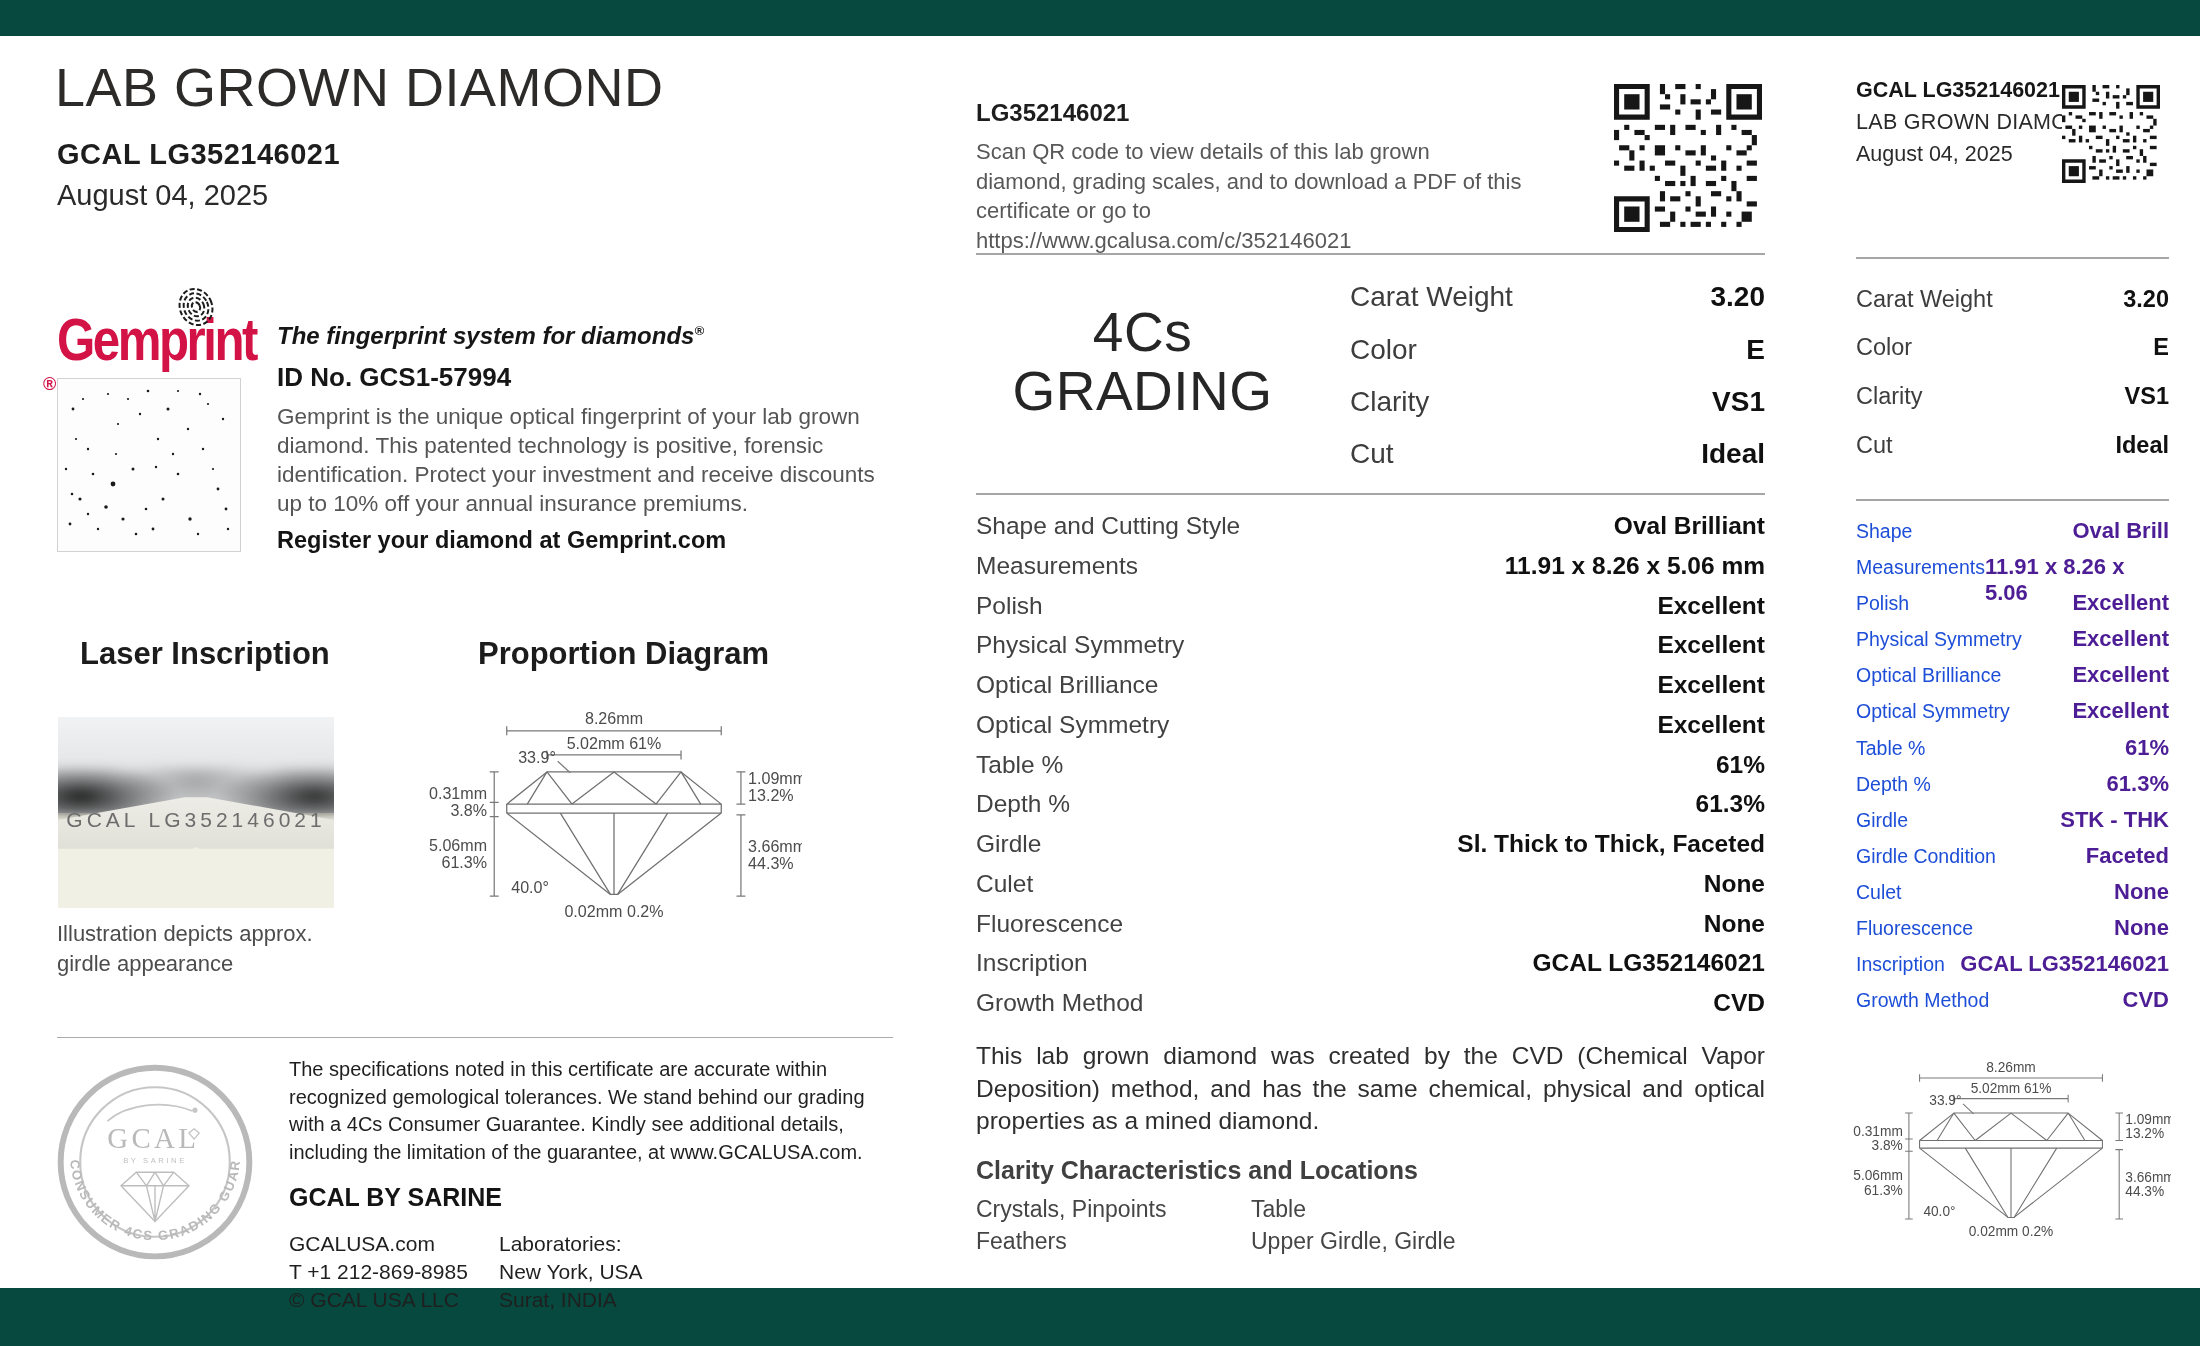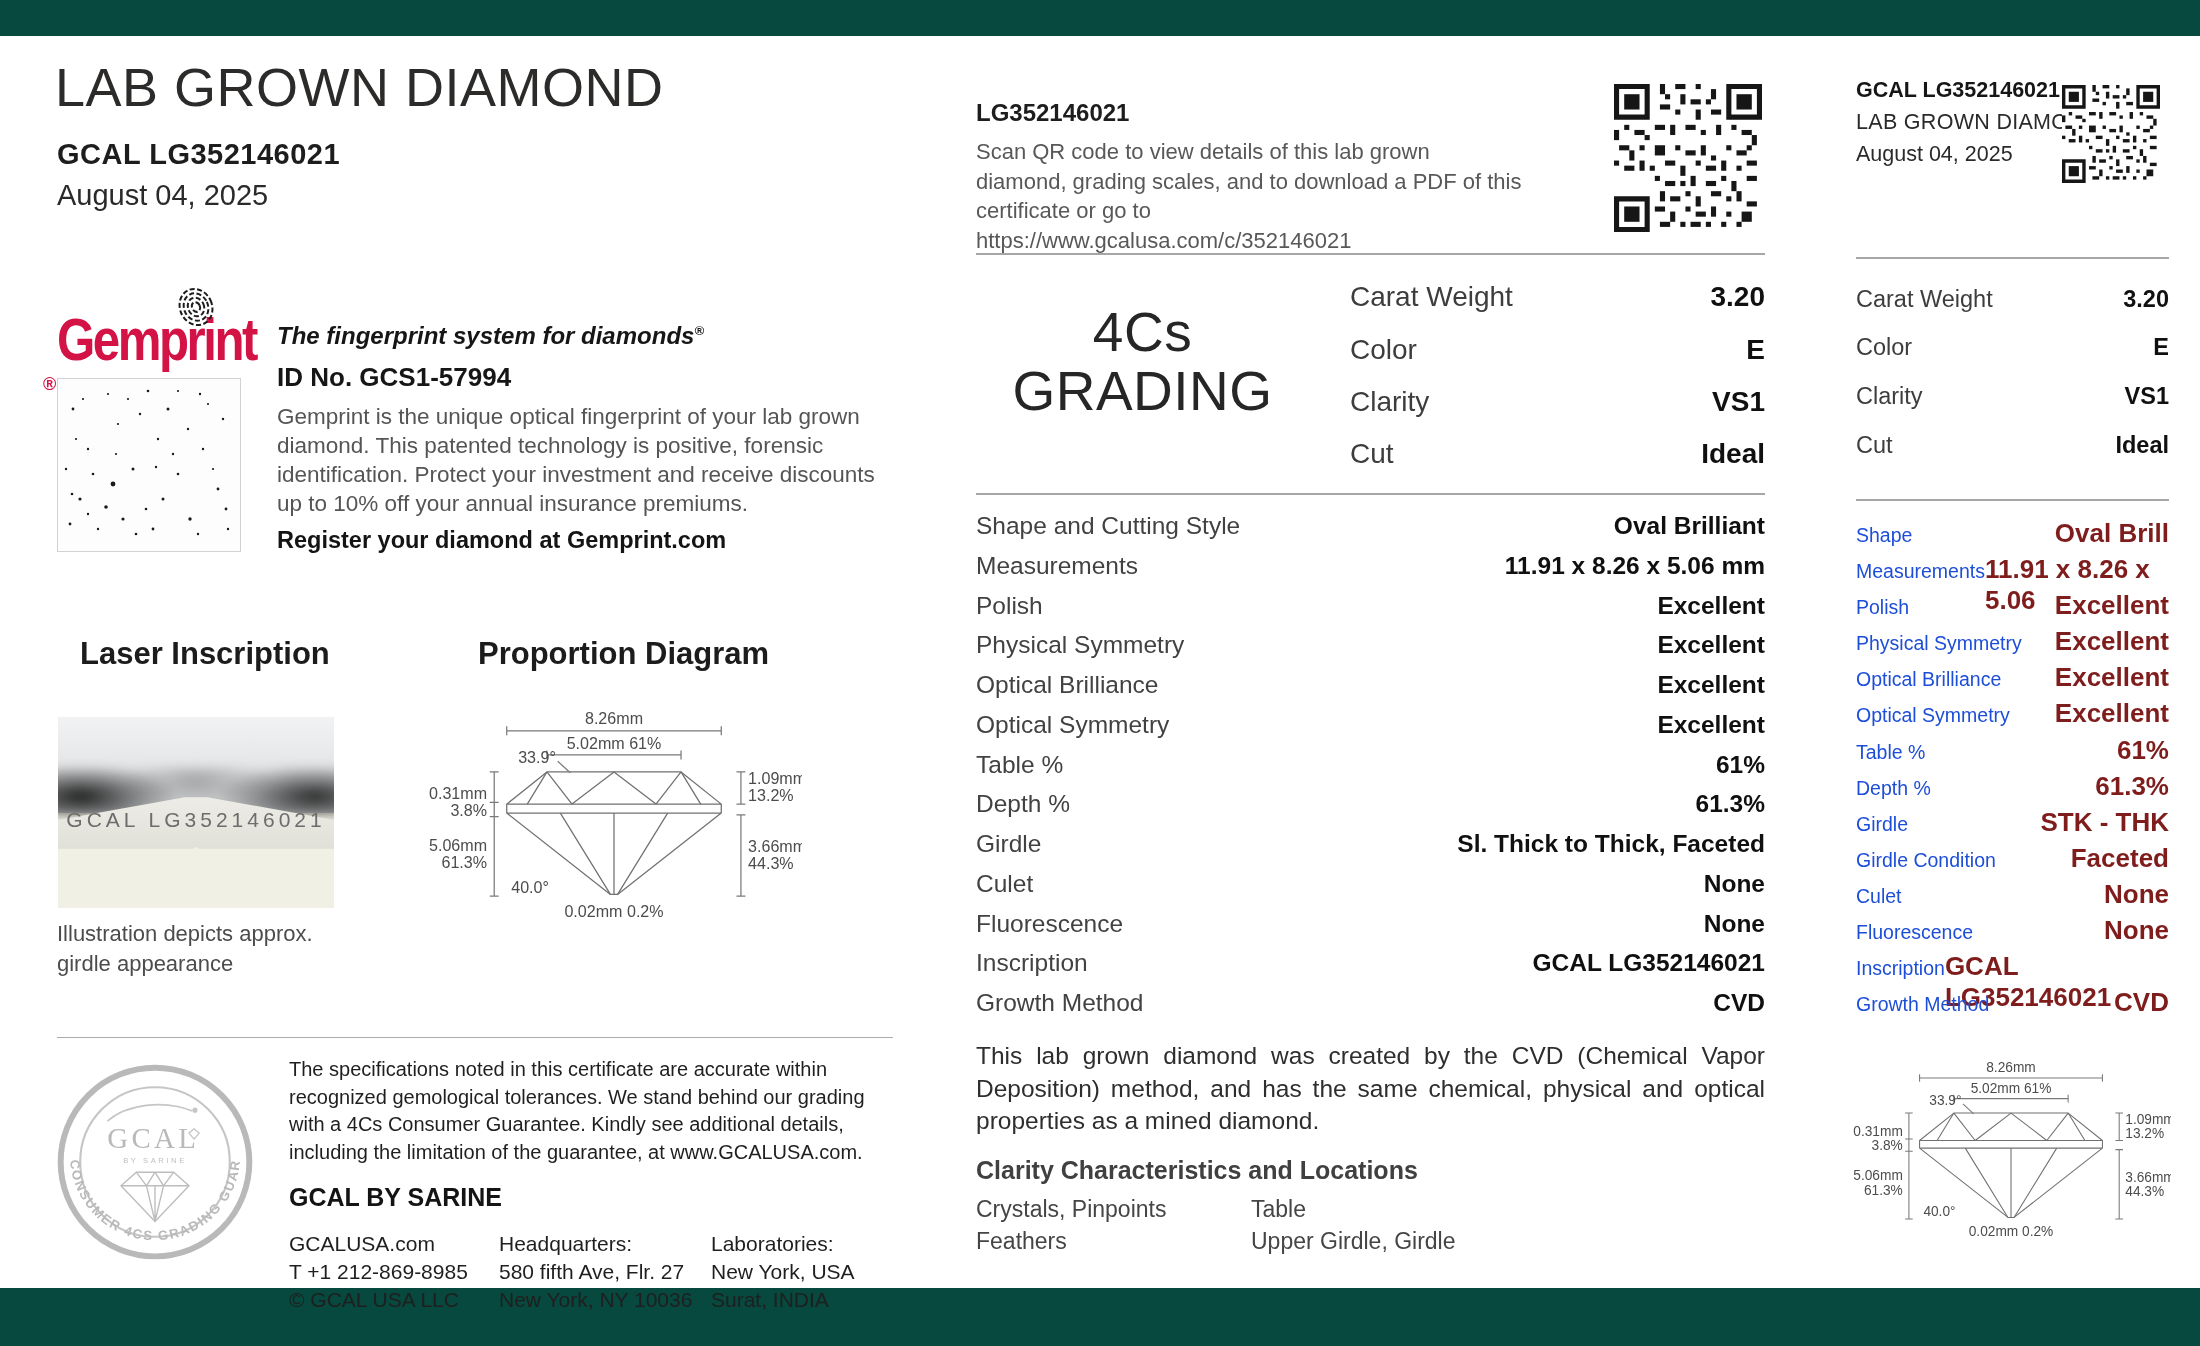--- a/index.html
+++ b/index.html
@@ -94,21 +94,21 @@
   .qr-stub{left:2062px;top:85px;}
   .rule-s1{left:1856px;top:257px;width:313px;}
   .rule-s2{left:1856px;top:499px;width:313px;}
   .stub-grading{left:1856px;top:270px;width:313px;}
   .stub-grading .row{display:flex;justify-content:space-between;align-items:flex-end;height:48.7px;padding-bottom:6px;box-sizing:border-box;}
   .stub-grading .lbl{font-size:23.5px;color:#3d3d3d;font-weight:300;}
   .stub-grading .val{font-size:23.5px;font-weight:700;color:#101010;}
   .stub-details{left:1856px;top:518px;width:313px;}
   .stub-details .row{display:flex;justify-content:space-between;align-items:baseline;height:36.1px;}
   .stub-details .lbl{font-size:19.5px;color:#1d4ed8;font-weight:300;}
-  .stub-details .val{font-size:26px;font-weight:700;color:#7f1d1d;}
+  .stub-details .val{font-size:22px;font-weight:700;color:#4c1d95;}
 </style>
 </head>
 <body>
 
 <div class="page">
 
   <svg width="0" height="0" style="position:absolute">
     <defs>
       <symbol id="qrsym" viewBox="0 0 29 29">
         <rect width="29" height="29" fill="#fff"></rect>
@@ -342,25 +342,20 @@
   <div class="abs foot-text">
     <div class="foot-disc">The specifications noted in this certificate are accurate within recognized gemological tolerances. We stand behind our grading with a 4Cs Consumer Guarantee. Kindly see additional details, including the limitation of the guarantee, at  www.GCALUSA.com.</div>
     <div class="foot-co">GCAL BY SARINE</div>
     <div class="foot-cols">
       <div class="foot-col">
         <div>GCALUSA.com</div>
         <div>T +1 212-869-8985</div>
         <div>© GCAL USA LLC</div>
       </div>
       <div class="foot-col">
-        <div>Headquarters:</div>
-        <div>580 fifth Ave, Flr. 27</div>
-        <div>New York, NY 10036</div>
-      </div>
-      <div class="foot-col">
         <div>Laboratories:</div>
         <div>New York, USA</div>
         <div>Surat, INDIA</div>
       </div>
     </div>
   </div>
 
   <div class="abs mid-num">LG352146021</div>
   <div class="abs mid-scan">Scan QR code to view details of this lab grown diamond, grading scales, and to download a PDF of this certificate or go to https://www.gcalusa.com/c/352146021</div>
   <svg class="abs qr-mid" width="148" height="148">

